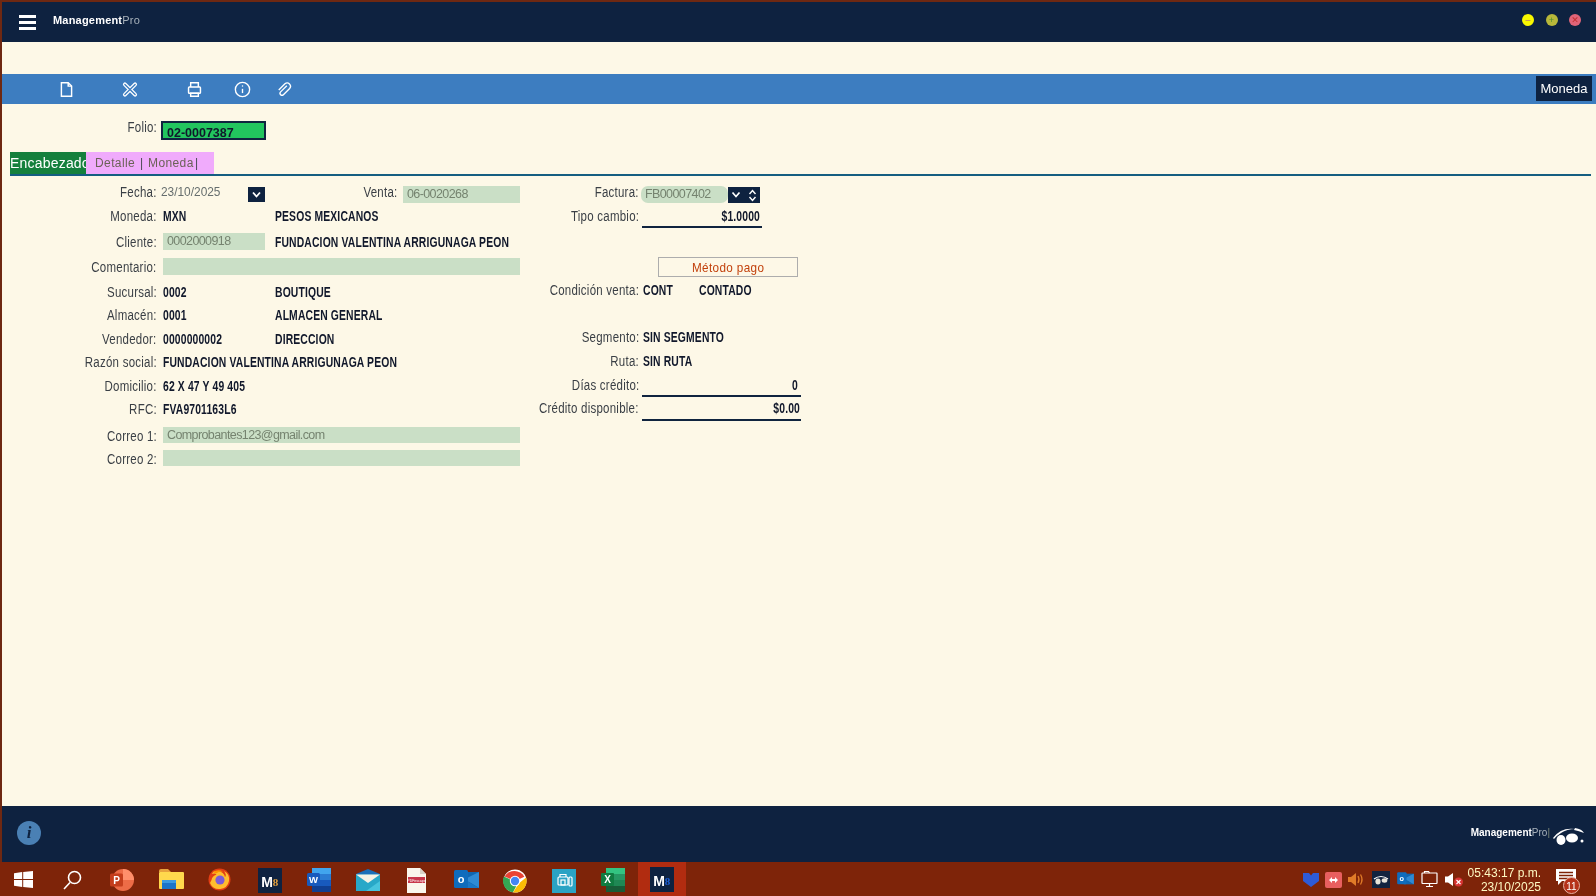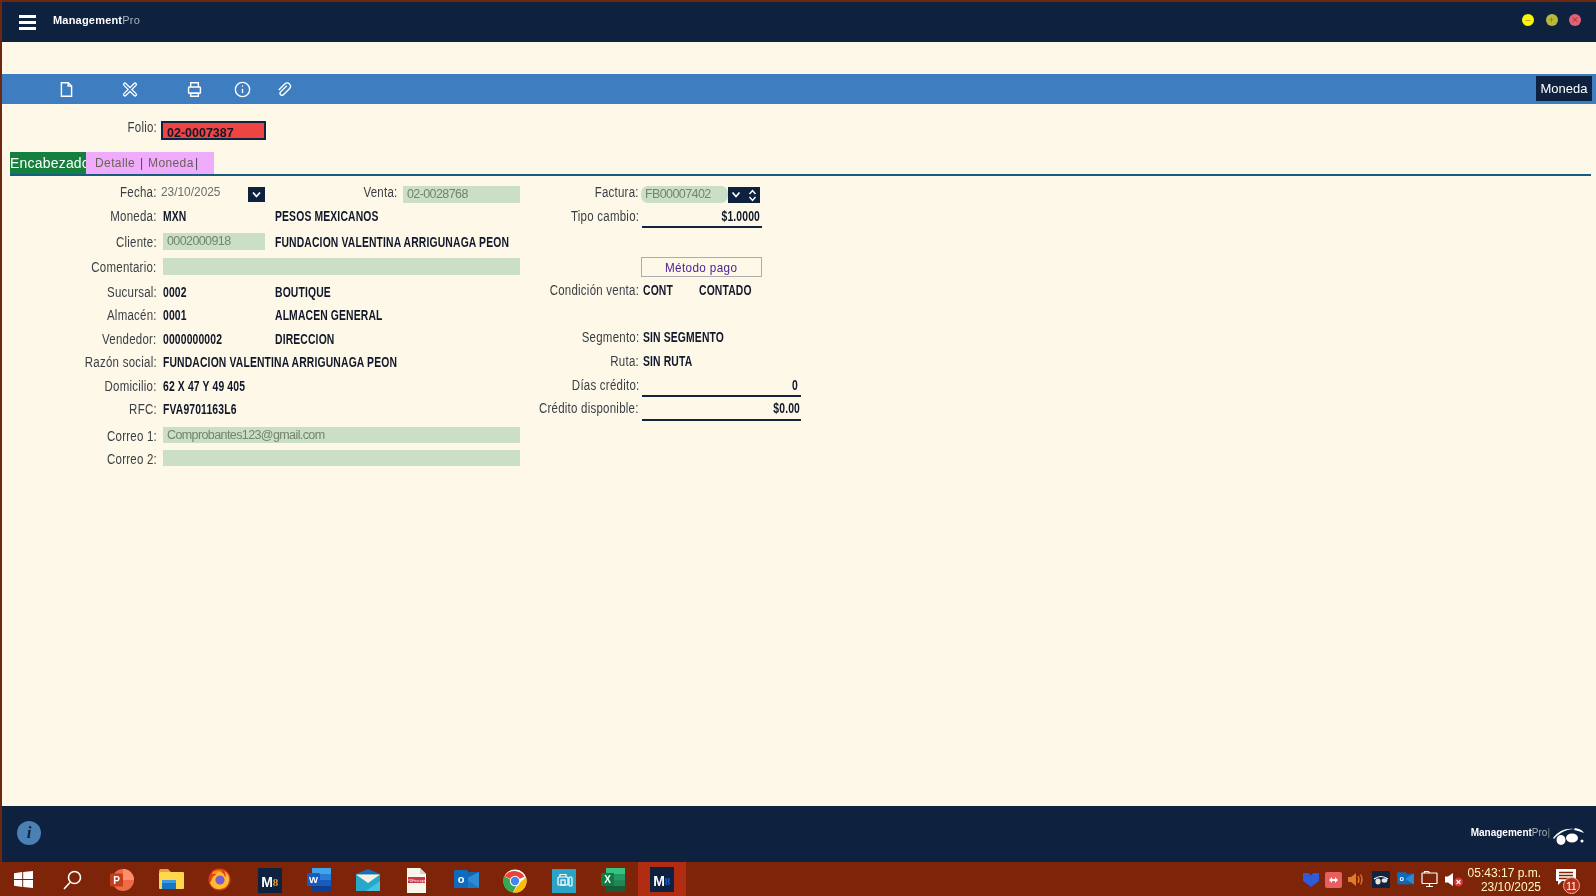--- a/index.html
+++ b/index.html
@@ -30,21 +30,21 @@
 .enviar { position:absolute; right:4px; top:2px; width:56px; height:25px; background:#0e2240; color:#fff; font-size:13px; text-align:center; line-height:25px; }
 
 
 .label { position:absolute; font-size:14px; color:#3a3f45; text-align:right; letter-spacing:0.3px; transform:scaleX(0.82); transform-origin:100% 50%; white-space:nowrap; }
 .bval { position:absolute; font-size:14px; color:#11182b; font-weight:bold; letter-spacing:0.2px; transform:scaleX(0.74); transform-origin:0 50%; white-space:nowrap; }
 .bvalr { position:absolute; font-size:14px; color:#11182b; font-weight:bold; letter-spacing:0.2px; transform:scaleX(0.74); transform-origin:100% 50%; text-align:right; white-space:nowrap; }
 .gval { position:absolute; font-size:13.5px; color:#666e6e; transform:scaleX(0.88); transform-origin:0 50%; }
 .greenbox { position:absolute; background:#cadfc6; height:17px; font-size:12.5px; color:#75836f; padding:1px 4px 0 4px; letter-spacing:-0.6px; }
 .uline { position:absolute; height:0; border-bottom:2px solid #10243f; }
 
-.folio-box { position:absolute; left:161px; top:121px; width:105px; height:19px; border:2px solid #10243f; background:#ef4444; font-size:12.5px; font-weight:bold; color:#10182b; padding:5px 0 0 4px; font-family:"Liberation Sans", sans-serif; }
+.folio-box { position:absolute; left:161px; top:121px; width:105px; height:19px; border:2px solid #10243f; background:#22c55e; font-size:12.5px; font-weight:bold; color:#10182b; padding:5px 0 0 4px; font-family:"Liberation Sans", sans-serif; }
 
 
 .tabline { position:absolute; left:10px; top:174px; width:1581px; height:2px; background:#155e81; }
 .tab-active { position:absolute; left:10px; top:152px; width:78px; height:22px; background:#15803d; color:#fff; font-size:14px; text-align:center; line-height:22px; letter-spacing:0.2px; }
 .tab-rest { position:absolute; left:86px; top:152px; width:128px; height:22px; background:#f0abfc; }
 .tab-rest span { position:absolute; top:0; height:22px; line-height:22px; color:#6b6257; font-size:12px; letter-spacing:0.4px; white-space:nowrap; }
 .tab-rest .sep { color:#4a4a55; }
 
 .ddbtn { position:absolute; background:#0e2240; color:#fff; }
 
@@ -159,35 +159,35 @@
   <div class="label" style="right:1439px; top:401px;">RFC:</div>
   <div class="bval" style="left:163px; top:401px;">FVA9701163L6</div>
 
   <div class="label" style="right:1439px; top:428px;">Correo 1:</div>
   <div class="greenbox" style="left:163px; top:427px; width:357px; height:16px;">Comprobantes123@gmail.com</div>
 
   <div class="label" style="right:1439px; top:451px;">Correo 2:</div>
   <div class="greenbox" style="left:163px; top:450px; width:357px; height:16px;"></div>
 
   <div class="label" style="right:1198px; top:184px;">Venta:</div>
-  <div class="greenbox" style="left:403px; top:186px; width:117px;">02-0028768</div>
+  <div class="greenbox" style="left:403px; top:186px; width:117px;">06-0020268</div>
 
   <div class="label" style="right:957px; top:184px;">Factura:</div>
   <div class="greenbox" style="left:641px; top:186px; width:87px;border-radius:7px;">FB00007402</div>
   <div class="ddbtn" style="left:728px; top:187px; width:32px; height:16px;"><svg width="32" height="16" viewBox="0 0 32 16" fill="none" stroke="#fff" stroke-width="1.7">
         <path d="M4.5 5.5l3.5 4 3.5-4"></path>
         <path d="M21.5 7l3-3.5 3 3.5" stroke-width="1.4"></path>
         <path d="M21.5 10l3 3.5 3-3.5" stroke-width="1.4"></path>
       </svg></div>
 
   <div class="label" style="right:957px; top:208px;">Tipo cambio:</div>
   <div class="bvalr" style="left:643px; top:208px; width:117px;">$1.0000</div>
   <div class="uline" style="left:642px; top:226px; width:120px;"></div>
 
-  <div style="position:absolute; left:641px; top:257px; width:121px; height:20px; border:1px solid #adadad; color:#4c1d95; font-size:13px; text-align:center; line-height:19px; letter-spacing:0.4px;"><span style="display:inline-block; transform:scaleX(0.9);">Método pago</span></div>
+  <div style="position:absolute; left:658px; top:257px; width:140px; height:20px; border:1px solid #adadad; color:#c2410c; font-size:13px; text-align:center; line-height:19px; letter-spacing:0.4px;"><span style="display:inline-block; transform:scaleX(0.9);">Método pago</span></div>
 
   <div class="label" style="right:957px; top:282px;">Condición venta:</div>
   <div class="bval" style="left:643px; top:282px;">CONT</div>
   <div class="bval" style="left:699px; top:282px;">CONTADO</div>
 
   <div class="label" style="right:957px; top:329px;">Segmento:</div>
   <div class="bval" style="left:643px; top:329px;">SIN SEGMENTO</div>
 
   <div class="label" style="right:957px; top:353px;">Ruta:</div>
   <div class="bval" style="left:643px; top:353px;">SIN RUTA</div>

